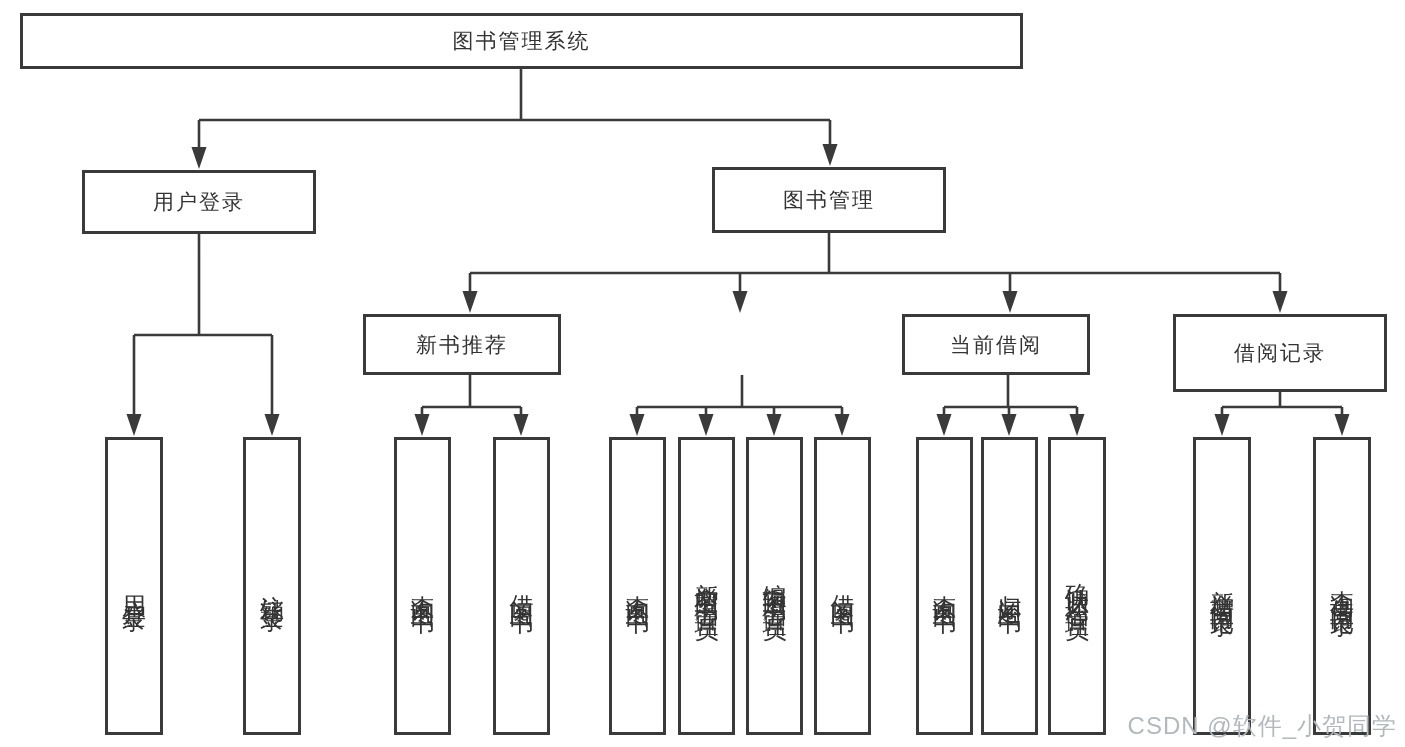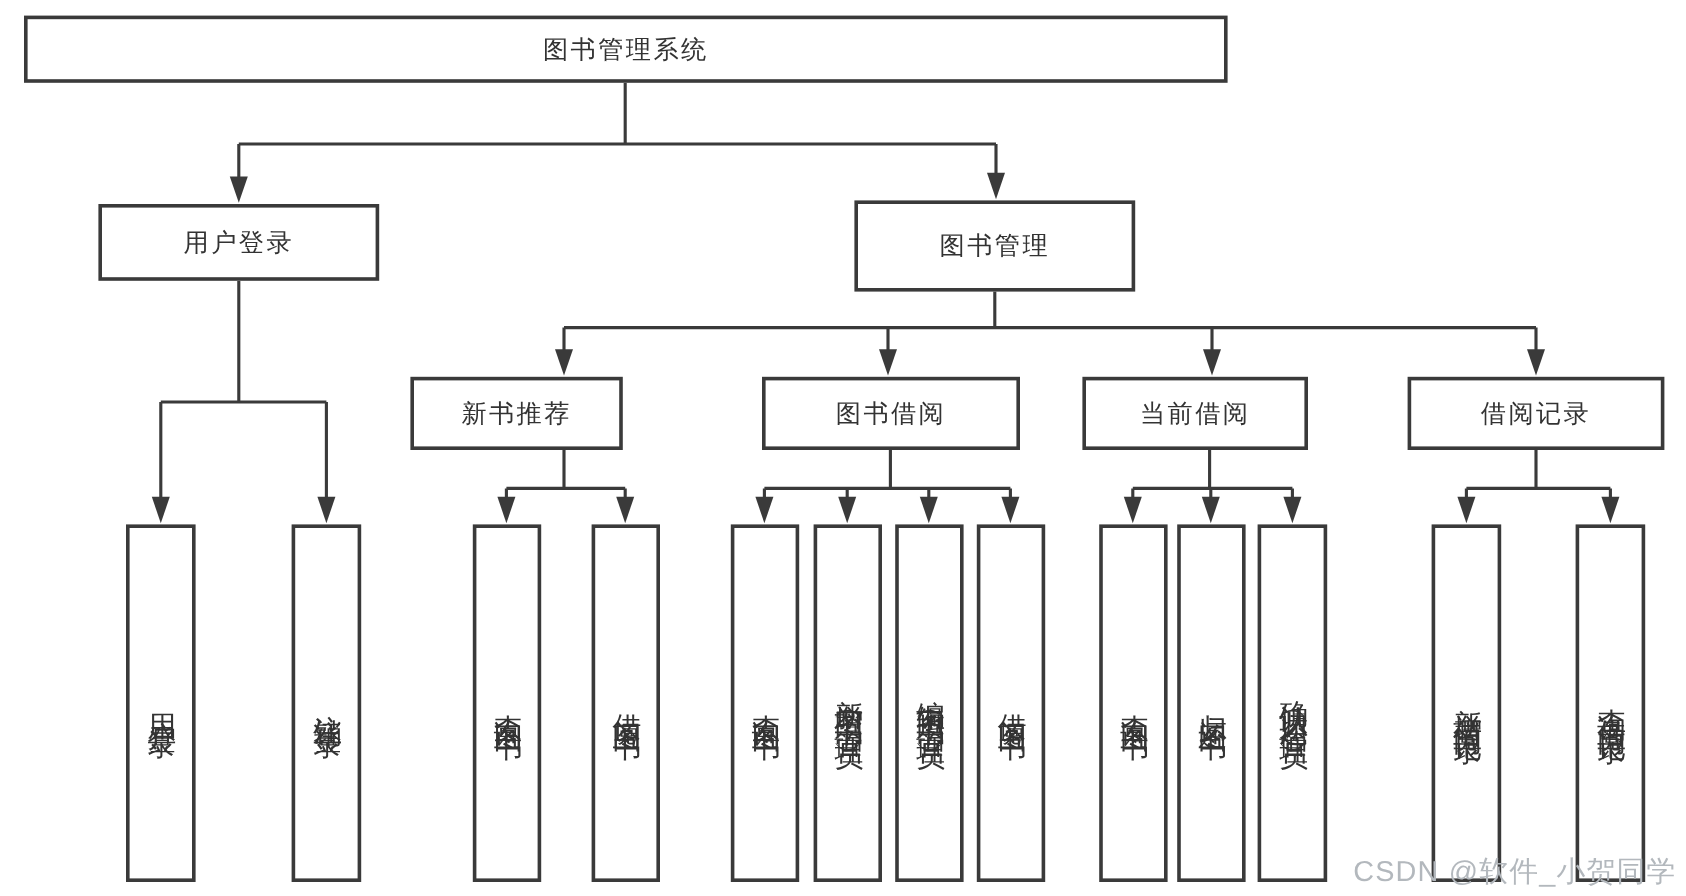--- a/index.html
+++ b/index.html
@@ -87,26 +87,25 @@
       <polygon points="1001.5,414 1016.5,414 1009,436"></polygon>
       <polygon points="1069.5,414 1084.5,414 1077,436"></polygon>
       <polygon points="1214.5,414 1229.5,414 1222,436"></polygon>
       <polygon points="1334.5,414 1349.5,414 1342,436"></polygon>
     </g>
   </svg>
 
   <div class="node h" style="left:20px;top:13px;width:1003px;height:56px">图书管理系统</div>
 
   <div class="node h" style="left:82px;top:170px;width:234px;height:64px">用户登录</div>
-  <div class="node h" style="left:712px;top:167px;width:234px;height:76px">图书管理</div>
+  <div class="node h" style="left:712px;top:167px;width:234px;height:66px">图书管理</div>
 
-  <div class="node h" style="left:342px;top:314px;width:177px;height:61px">新书推荐</div>
-  <div class="node h" style="left:635px;top:314px;width:215px;height:61px">图书借阅</div>
+  <div class="node h" style="left:363px;top:314px;width:198px;height:61px">新书推荐</div>
   <div class="node h" style="left:902px;top:314px;width:188px;height:61px">当前借阅</div>
-  <div class="node h" style="left:1173px;top:314px;width:214px;height:61px">借阅记录</div>
+  <div class="node h" style="left:1173px;top:314px;width:214px;height:78px">借阅记录</div>
 
   <div class="node v" style="left:105px;top:437px;width:58px;height:298px">用户登录</div>
   <div class="node v" style="left:243px;top:437px;width:58px;height:298px">注销登录</div>
 
   <div class="node v" style="left:394px;top:437px;width:57px;height:298px">查询图书</div>
   <div class="node v" style="left:493px;top:437px;width:57px;height:298px">借阅图书</div>
 
   <div class="node v" style="left:609px;top:437px;width:57px;height:298px">查询图书</div>
   <div class="node v" style="left:678px;top:437px;width:57px;height:298px">新增图书（管理员）</div>
   <div class="node v" style="left:746px;top:437px;width:57px;height:298px">编辑图书（管理员）</div>

